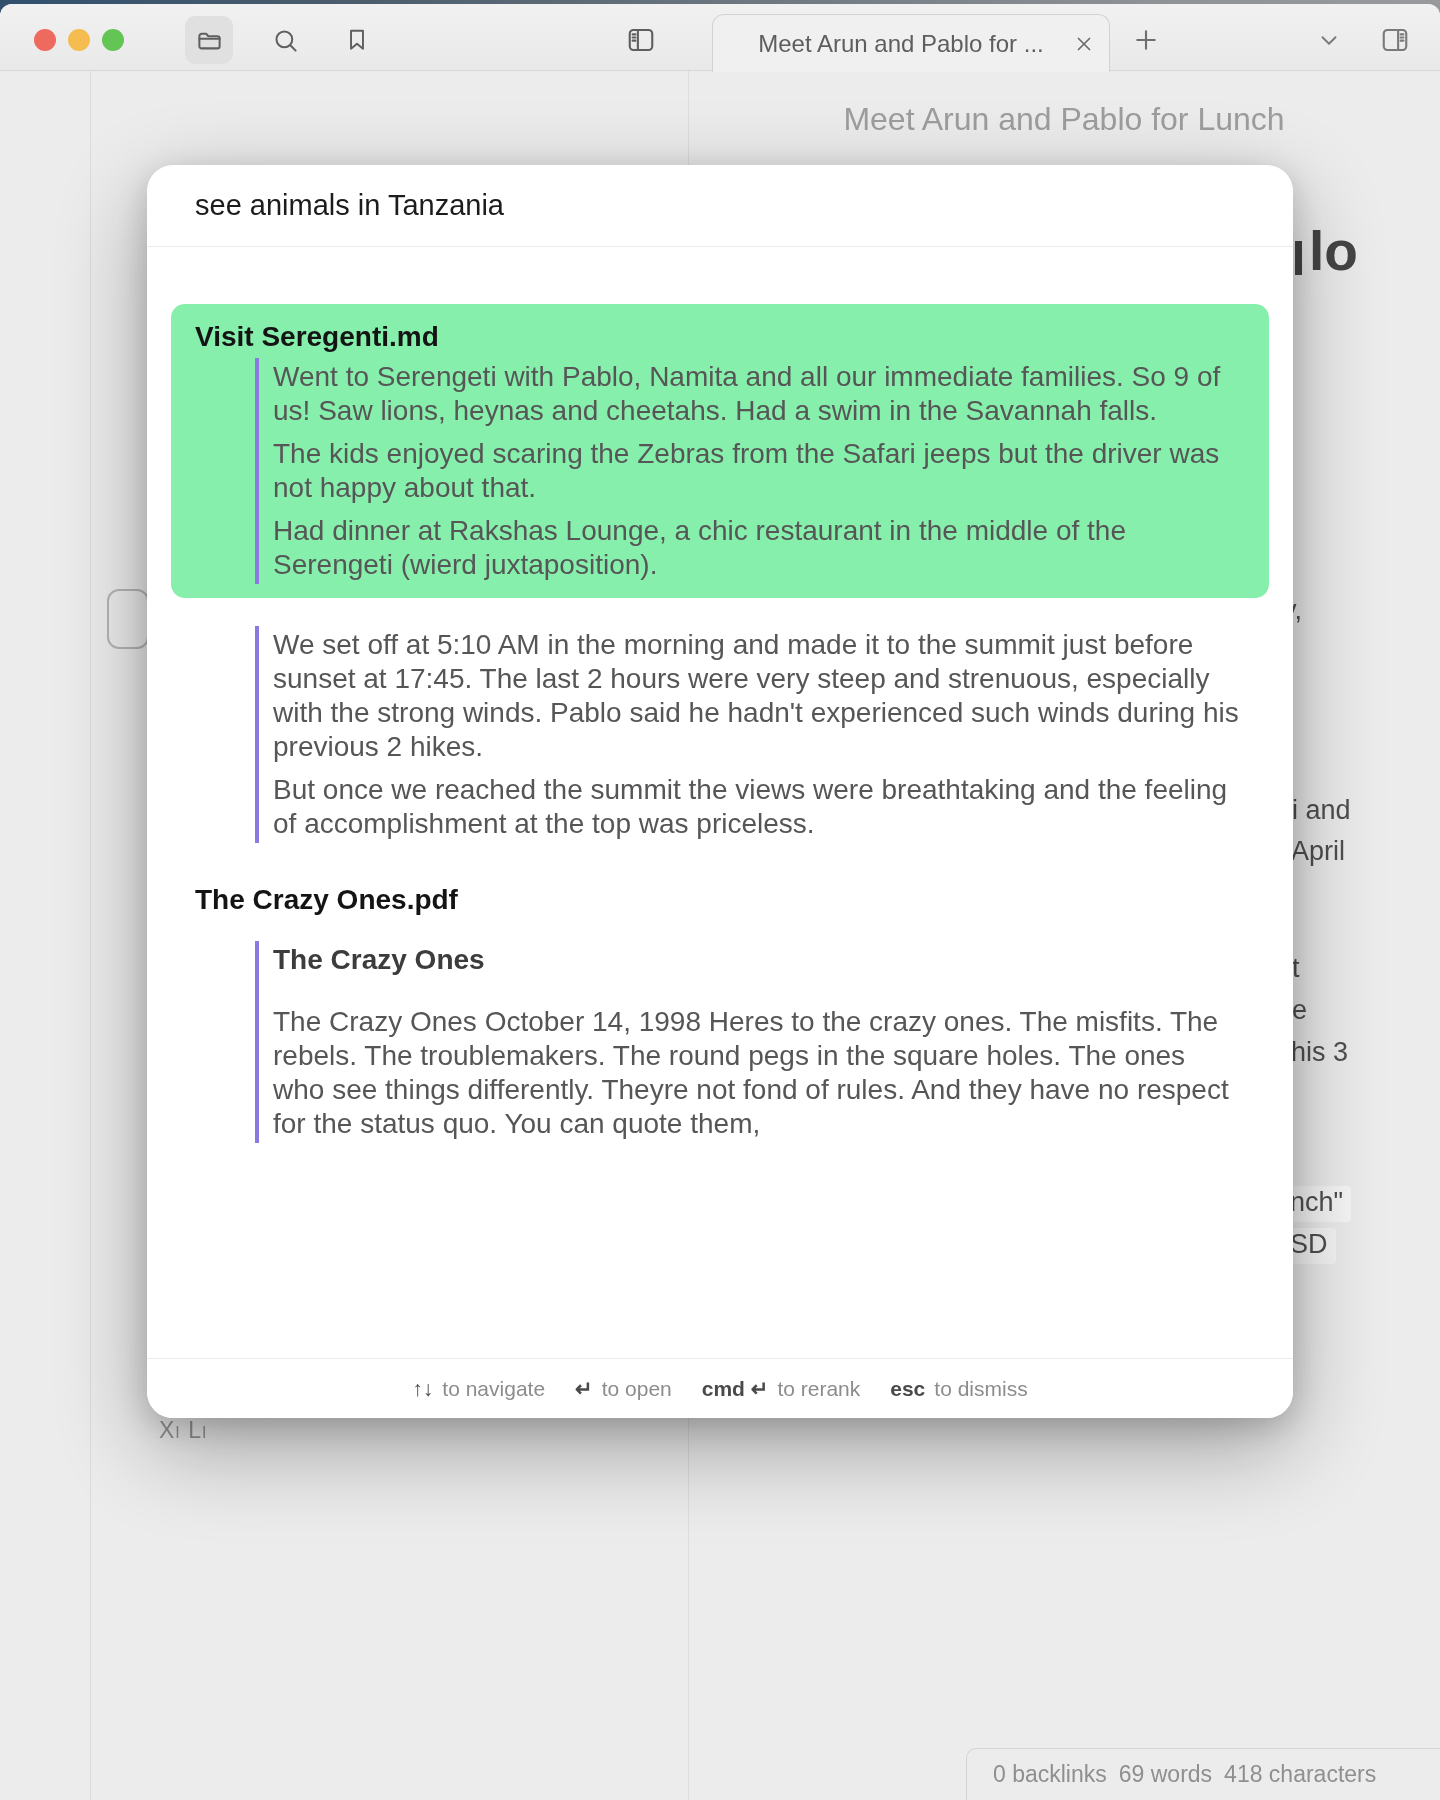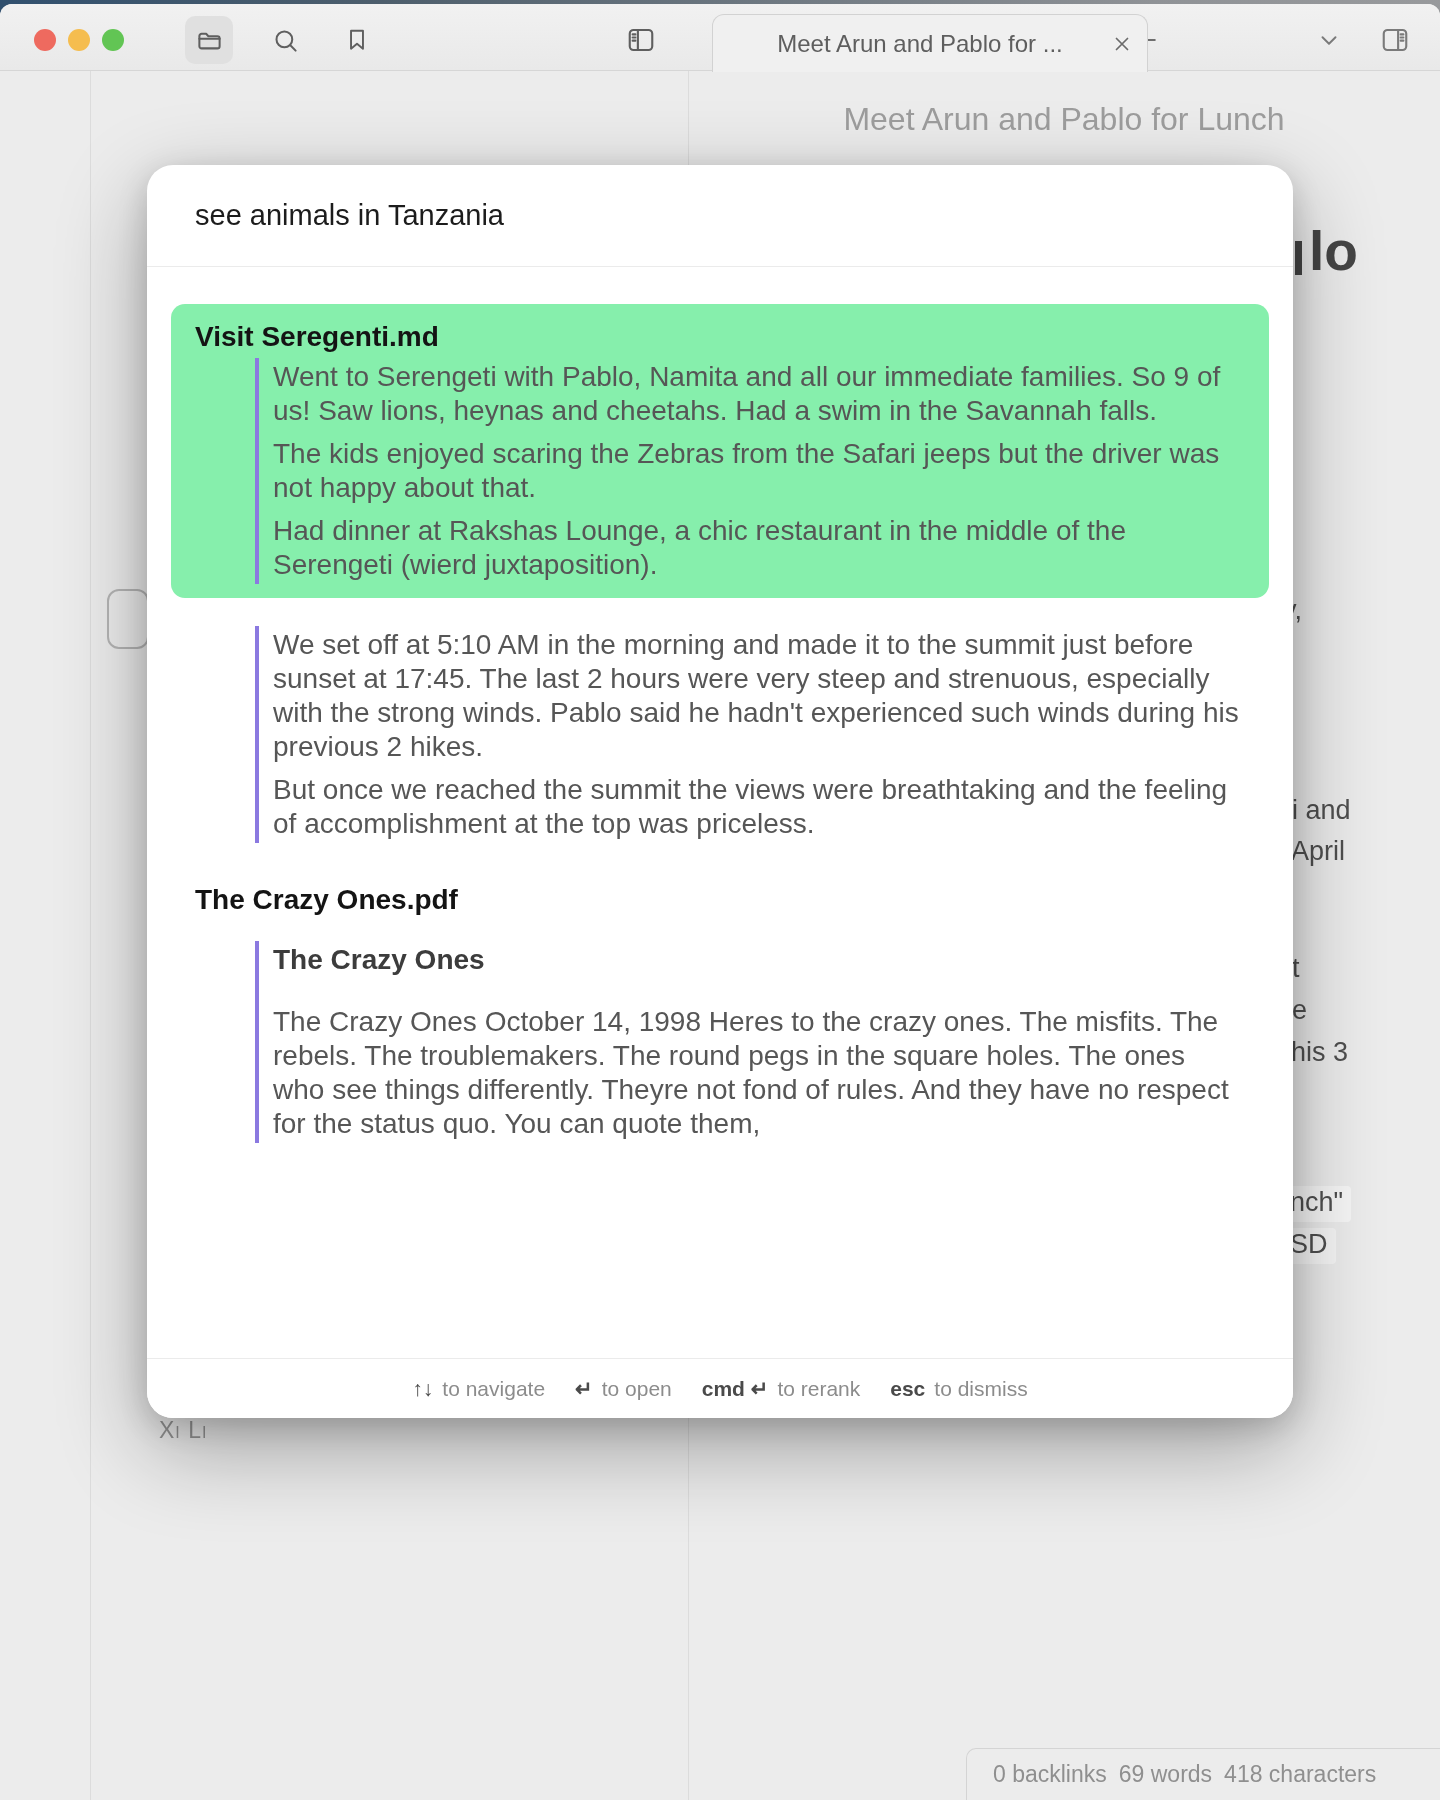--- a/index.html
+++ b/index.html
@@ -22,21 +22,21 @@
   }
   .traffic { position:absolute; left:34px; top:25px; display:flex; gap:12px; }
   .light { width:22px; height:22px; border-radius:50%; border:none; }
   .tb-btn {
     position:absolute; width:48px; height:48px; top:12px;
     display:flex; align-items:center; justify-content:center;
     background:transparent; border:none; color:#5f5f5f; border-radius:10px;
   }
   .tb-btn.active { background:#e0e0e0; }
   .tab {
-    position:absolute; left:712px; top:10px; width:436px; height:58px;
+    position:absolute; left:712px; top:10px; width:398px; height:58px;
     background:#f0f0f0; border:1px solid #d2d2d2; border-bottom:none;
     border-radius:12px 12px 0 0; display:flex; align-items:center;
     padding:0 14px 0 22px; z-index:3;
   }
   .tab-title { flex:1; text-align:center; font-size:24px; color:#5e5e5e; white-space:nowrap; overflow:hidden; }
   .tab-close { background:none; border:none; color:#6b6b6b; display:flex; margin-left:6px; }
   
   .div-v { position:absolute; top:71px; bottom:0; width:1px; background:#dcdcdc; z-index:4; }
   
   .rb-btn, .ex-btn, .ed-btn {
@@ -71,21 +71,21 @@
     border-radius:10px 0 0 0; display:flex; align-items:center; gap:12px;
     padding:0 10px 0 26px; font-size:23px; color:#8f8f8f; z-index:8;
   }
   
   .modal {
     position:absolute; left:147px; top:165px; width:1146px; height:1253px;
     background:#ffffff; border-radius:26px; z-index:100;
     box-shadow:0 30px 90px rgba(0,0,0,.32), 0 8px 30px rgba(0,0,0,.16);
   }
   .m-input {
-    height:102px; border-bottom:1px solid #ebebeb; padding:0 48px;
+    height:82px; border-bottom:1px solid #ebebeb; padding:0 48px;
     font-size:29px; color:#1c1c1c; display:flex; align-items:center;
     width:100%; background:transparent; border-left:none; border-right:none; border-top:none;
     outline:none; font-family:inherit;
   }
   .m-results { position:absolute; top:103px; left:0; right:0; bottom:60px; overflow:hidden; padding:36px 24px 0; }
   .result { border-radius:14px; padding:18px 24px 14px; margin-bottom:10px; }
   .result.selected { background:#86efac; }
   .r-title { font-size:28px; font-weight:700; color:#141414; line-height:30px; margin-bottom:6px; }
   .result blockquote {
     margin-left:60px; border-left:4px solid #8b79e0; padding:2px 0 2px 14px; width:988px;

